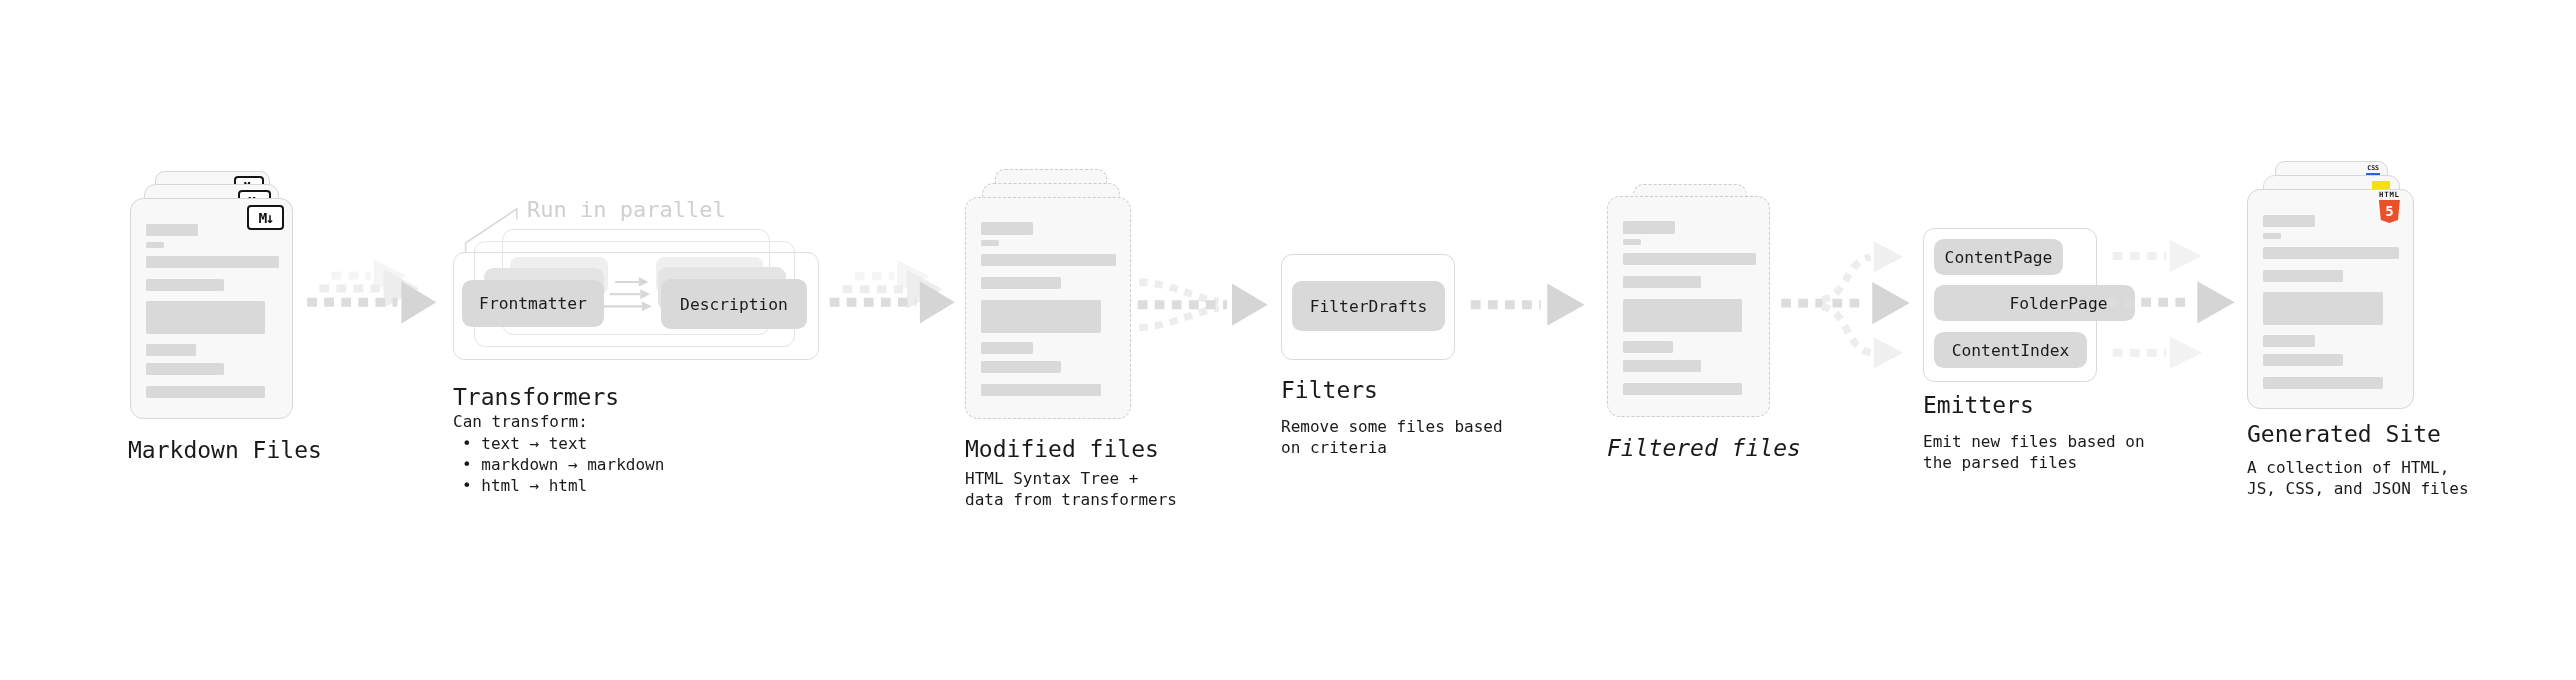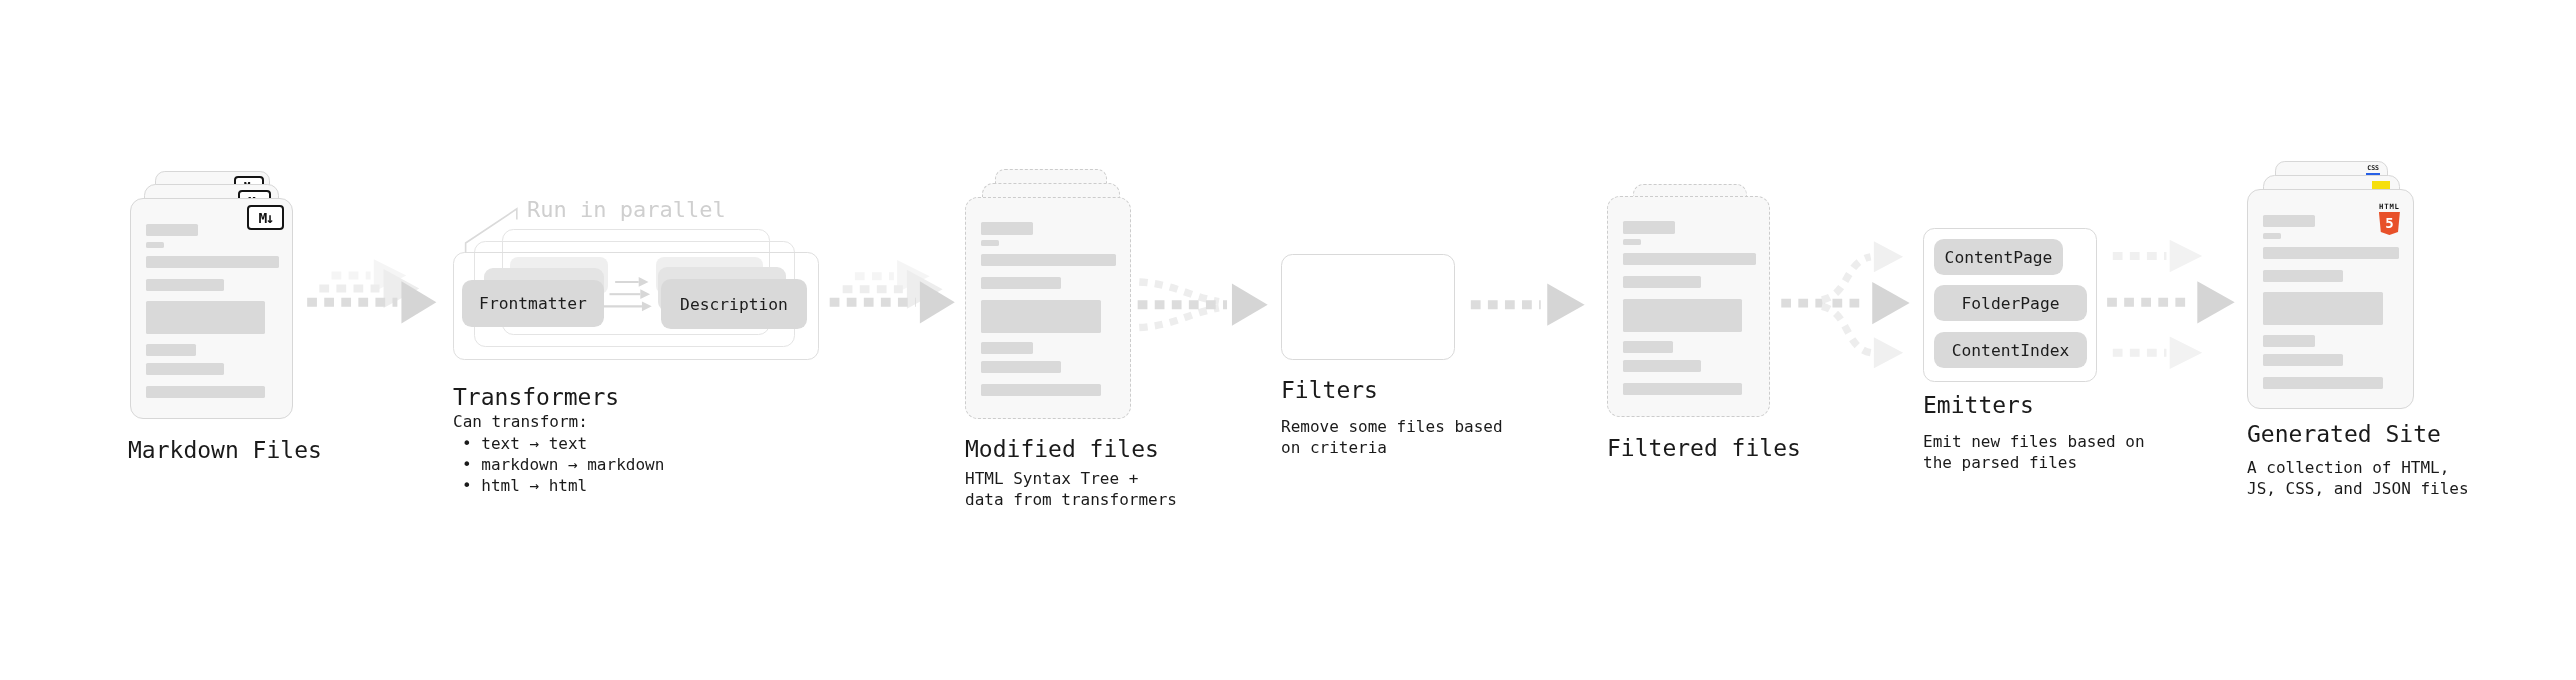--- a/index.html
+++ b/index.html
@@ -11,21 +11,21 @@
   .card{position:absolute;background:#f8f8f8;border:1.6px solid #d7d7d7;border-radius:13px;box-sizing:border-box;}
   .card.dashed{border:1.6px dashed #cccccc;background:#f8f8f8;}
   .bar{position:absolute;background:#d9d9d9;border-radius:1.6px;}
   
   .md-badge{position:absolute;background:#ffffff;border:2.4px solid #141414;border-radius:4.1px;
     display:flex;align-items:center;justify-content:center;font-weight:bold;color:#141414;}
   .md-badge.front{right:8.1px;top:5.7px;width:32.5px;height:21px;font-size:14.6px;letter-spacing:-1.6px;}
   .md-badge.mid{right:7.3px;top:4.9px;width:29px;height:19.5px;font-size:13px;letter-spacing:-1.6px;}
   .md-badge.back{right:4.9px;top:4.1px;width:26px;height:18px;font-size:11.4px;letter-spacing:-1.6px;}
   
-  .html5-badge{position:absolute;right:10.6px;top:13px;width:26px;text-align:center;}
+  .html5-badge{position:absolute;right:10.6px;top:1px;width:26px;text-align:center;}
   .html5-word{font-size:7.3px;font-weight:bold;color:#141414;letter-spacing:0.8px;line-height:8.1px;}
   .html5-shield{width:21px;height:23px;margin:0.8px auto 0;background:#e8512a;position:relative;
     clip-path:polygon(0 0,100% 0,91% 87%,50% 100%,9% 87%);
     display:flex;align-items:center;justify-content:center;}
   .html5-five{color:#ffffff;font-size:14px;font-weight:bold;line-height:1;}
   .js-badge{position:absolute;right:9px;top:4.9px;width:18px;height:13px;background:#f6df0e;}
   .css-badge{position:absolute;right:4.9px;top:3.3px;width:18px;text-align:center;}
   .css-word{font-size:6.5px;font-weight:bold;color:#141414;line-height:6.5px;letter-spacing:0px;}
   .css-bar{width:14.6px;height:3.3px;background:#2760e6;margin:0.8px auto 0;}
   
@@ -110,40 +110,41 @@
     <div class="bar" style="left:15.4px;top:102px;width:120px;height:32.5px;"></div>
     <div class="bar" style="left:15.4px;top:144px;width:52px;height:12.2px;"></div>
     <div class="bar" style="left:15.4px;top:163px;width:80px;height:12.2px;"></div>
     <div class="bar" style="left:15.4px;top:186px;width:120px;height:12.2px;"></div>
   </div>
   <div class="label" style="left:965px;top:436px;">Modified files</div>
   <div class="desc" style="left:965px;top:468px;">HTML Syntax Tree +</div>
   <div class="desc" style="left:965px;top:489px;">data from transformers</div>
 
   <div class="panel" style="left:1281px;top:254px;width:174px;height:106px;"></div>
+  <div class="btn" style="left:1292px;top:281px;width:153px;height:50px;"><span>FilterDrafts</span></div>
   <div class="label" style="left:1281px;top:377px;">Filters</div>
   <div class="desc" style="left:1281px;top:416px;">Remove some files based</div>
   <div class="desc" style="left:1281px;top:437px;">on criteria</div>
 
   <div class="card dashed" style="left:1633px;top:184px;width:114px;height:203px;border-radius:10.6px;"></div>
   <div class="card dashed" style="left:1607px;top:196px;width:163px;height:221px;">
     <div class="bar" style="left:14.6px;top:24.4px;width:52px;height:12.2px;"></div>
     <div class="bar" style="left:14.6px;top:42px;width:18px;height:5.7px;"></div>
     <div class="bar" style="left:14.6px;top:56px;width:133px;height:12.2px;"></div>
     <div class="bar" style="left:14.6px;top:79px;width:78px;height:12.2px;"></div>
     <div class="bar" style="left:14.6px;top:102px;width:119px;height:32.5px;"></div>
     <div class="bar" style="left:14.6px;top:144px;width:50px;height:12.2px;"></div>
     <div class="bar" style="left:14.6px;top:163px;width:78px;height:12.2px;"></div>
     <div class="bar" style="left:14.6px;top:186px;width:119px;height:12.2px;"></div>
   </div>
-  <div class="label" style="left:1607px;top:435px;">Filtered files</div>
+  <div class="label" style="left:1607px;top:435px;font-style:italic;">Filtered files</div>
 
   <div class="panel" style="left:1923px;top:228px;width:174px;height:154px;"></div>
   <div class="btn" style="left:1934px;top:239px;width:129px;height:36px;"><span>ContentPage</span></div>
-  <div class="btn" style="left:1934px;top:285px;width:153px;height:36px;"><span>FolderPage</span></div>
+  <div class="btn" style="left:1934px;top:285px;width:153px;height:36px;padding-left:48px;"><span>FolderPage</span></div>
   <div class="btn" style="left:1934px;top:332px;width:153px;height:36px;"><span>ContentIndex</span></div>
   <div class="label" style="left:1923px;top:392px;">Emitters</div>
   <div class="desc" style="left:1923px;top:431px;">Emit new files based on</div>
   <div class="desc" style="left:1923px;top:452px;">the parsed files</div>
 
   <div class="card" style="left:2275px;top:161px;width:113px;height:199px;border-radius:9.8px;">
     <div class="css-badge">
       <div class="css-word">CSS</div>
       <div class="css-bar"></div>
     </div>

